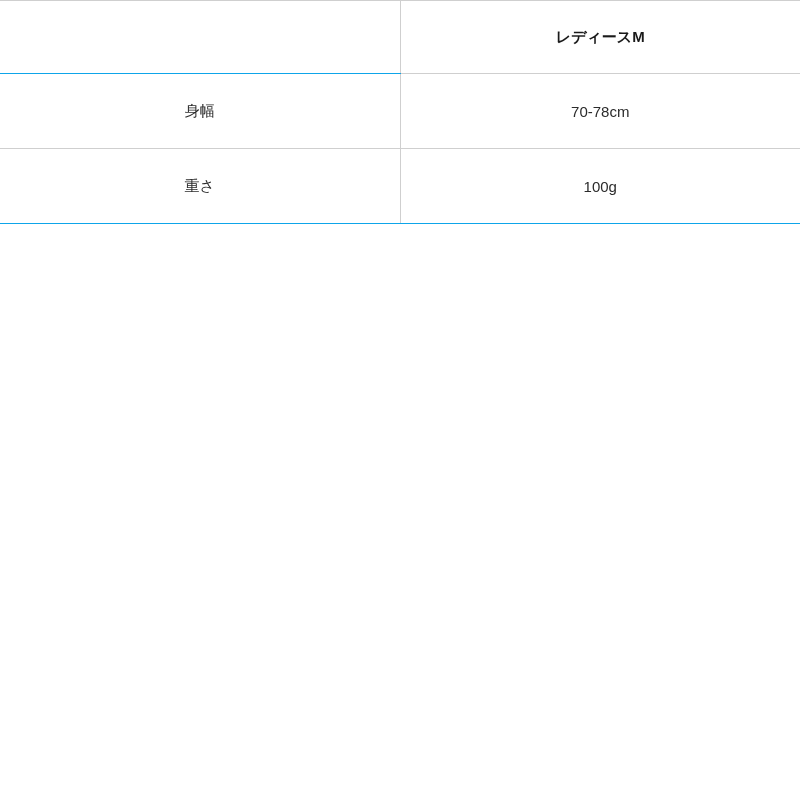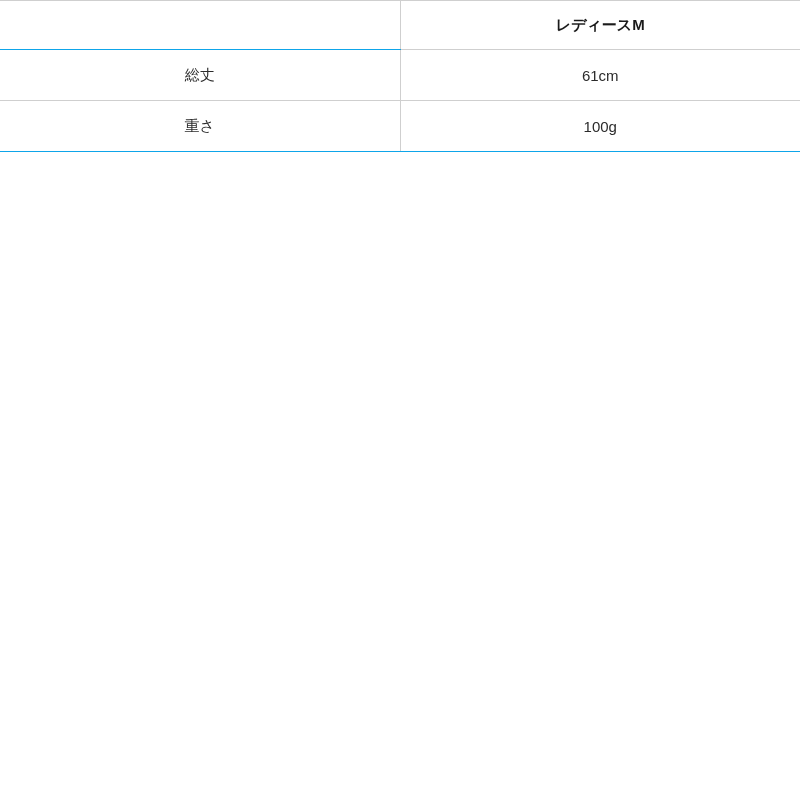--- a/index.html
+++ b/index.html
@@ -24,21 +24,21 @@
     width: 800px;
     border-collapse: collapse;
     table-layout: fixed;
   }
   table.size-table col.label-col { width: 400px; }
   table.size-table col.value-col { width: 400px; }
 
   table.size-table th,
   table.size-table td {
     border: 1px solid #cfcfcf;
-    padding: 0;
+    padding: 12px;
     height: 50px;
     vertical-align: middle;
     text-align: center;
     font-size: 15px;
     font-weight: normal;
     color: #2b2b2b;
     background: #ffffff;
   }
   table.size-table tr.header-row th,
   table.size-table tr.header-row td {
@@ -83,22 +83,22 @@
       <col class="value-col">
     </colgroup>
     <thead>
       <tr class="header-row">
         <td class="empty-head"></td>
         <th class="head-value">レディースM</th>
       </tr>
     </thead>
     <tbody>
       <tr>
-        <td class="row-label">総丈</td>
-        <td class="row-value">61cm</td>
+        <td class="row-label">身幅</td>
+        <td class="row-value">70-78cm</td>
       </tr>
       <tr>
         <td class="row-label">重さ</td>
         <td class="row-value">100g</td>
       </tr>
     </tbody>
   </table>
 
   <div class="spacer"></div>
 

